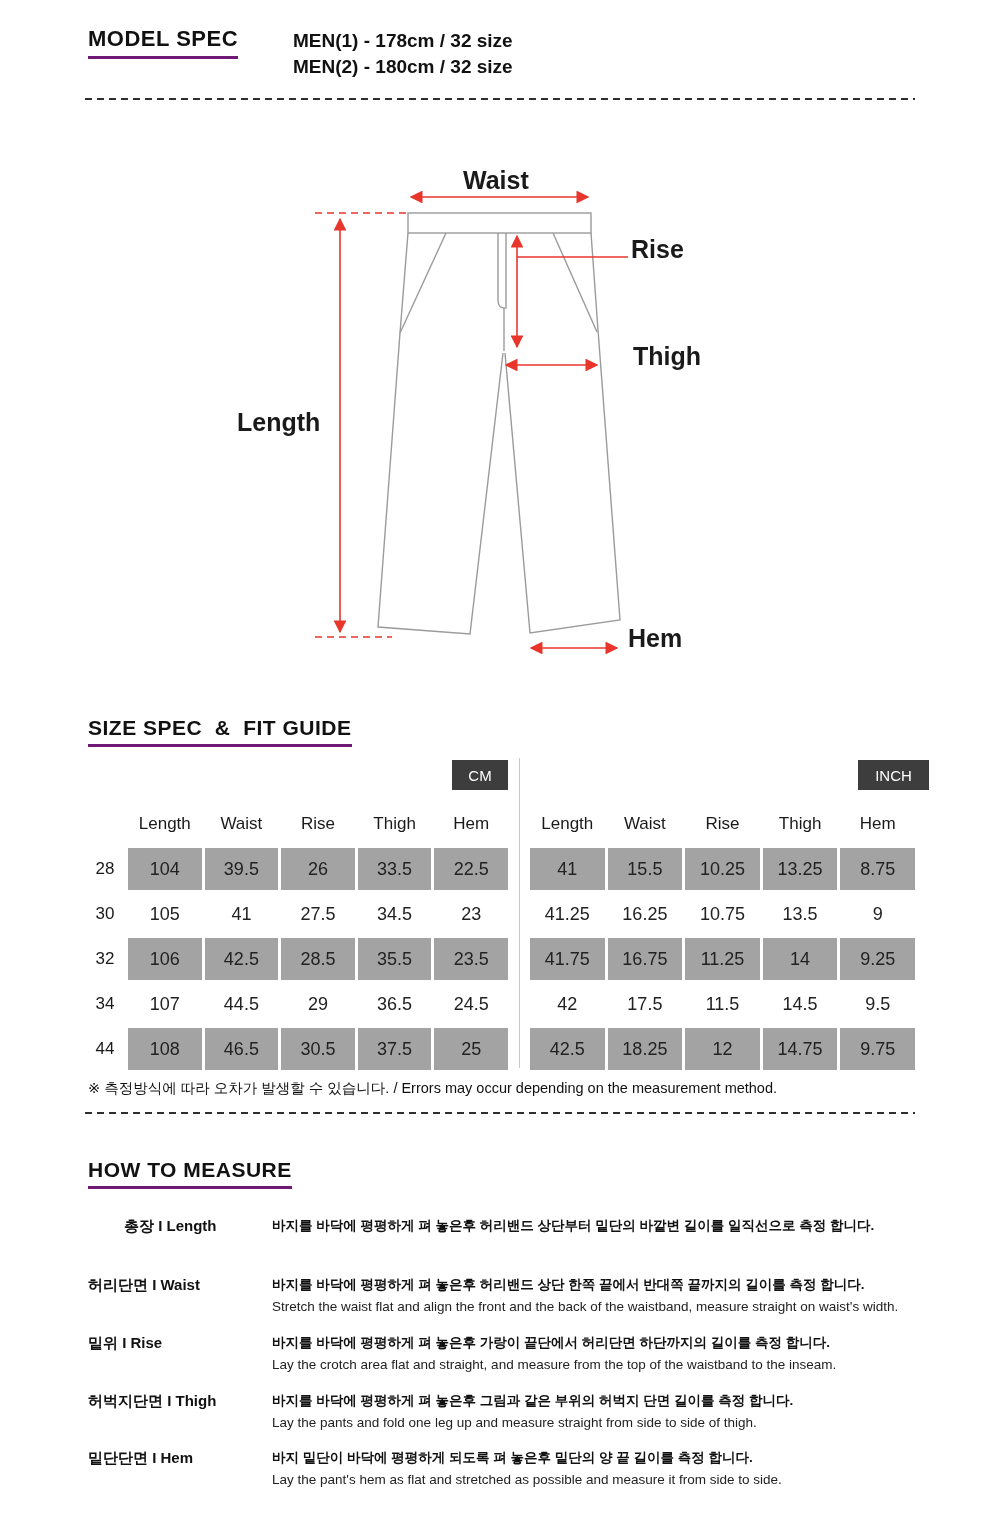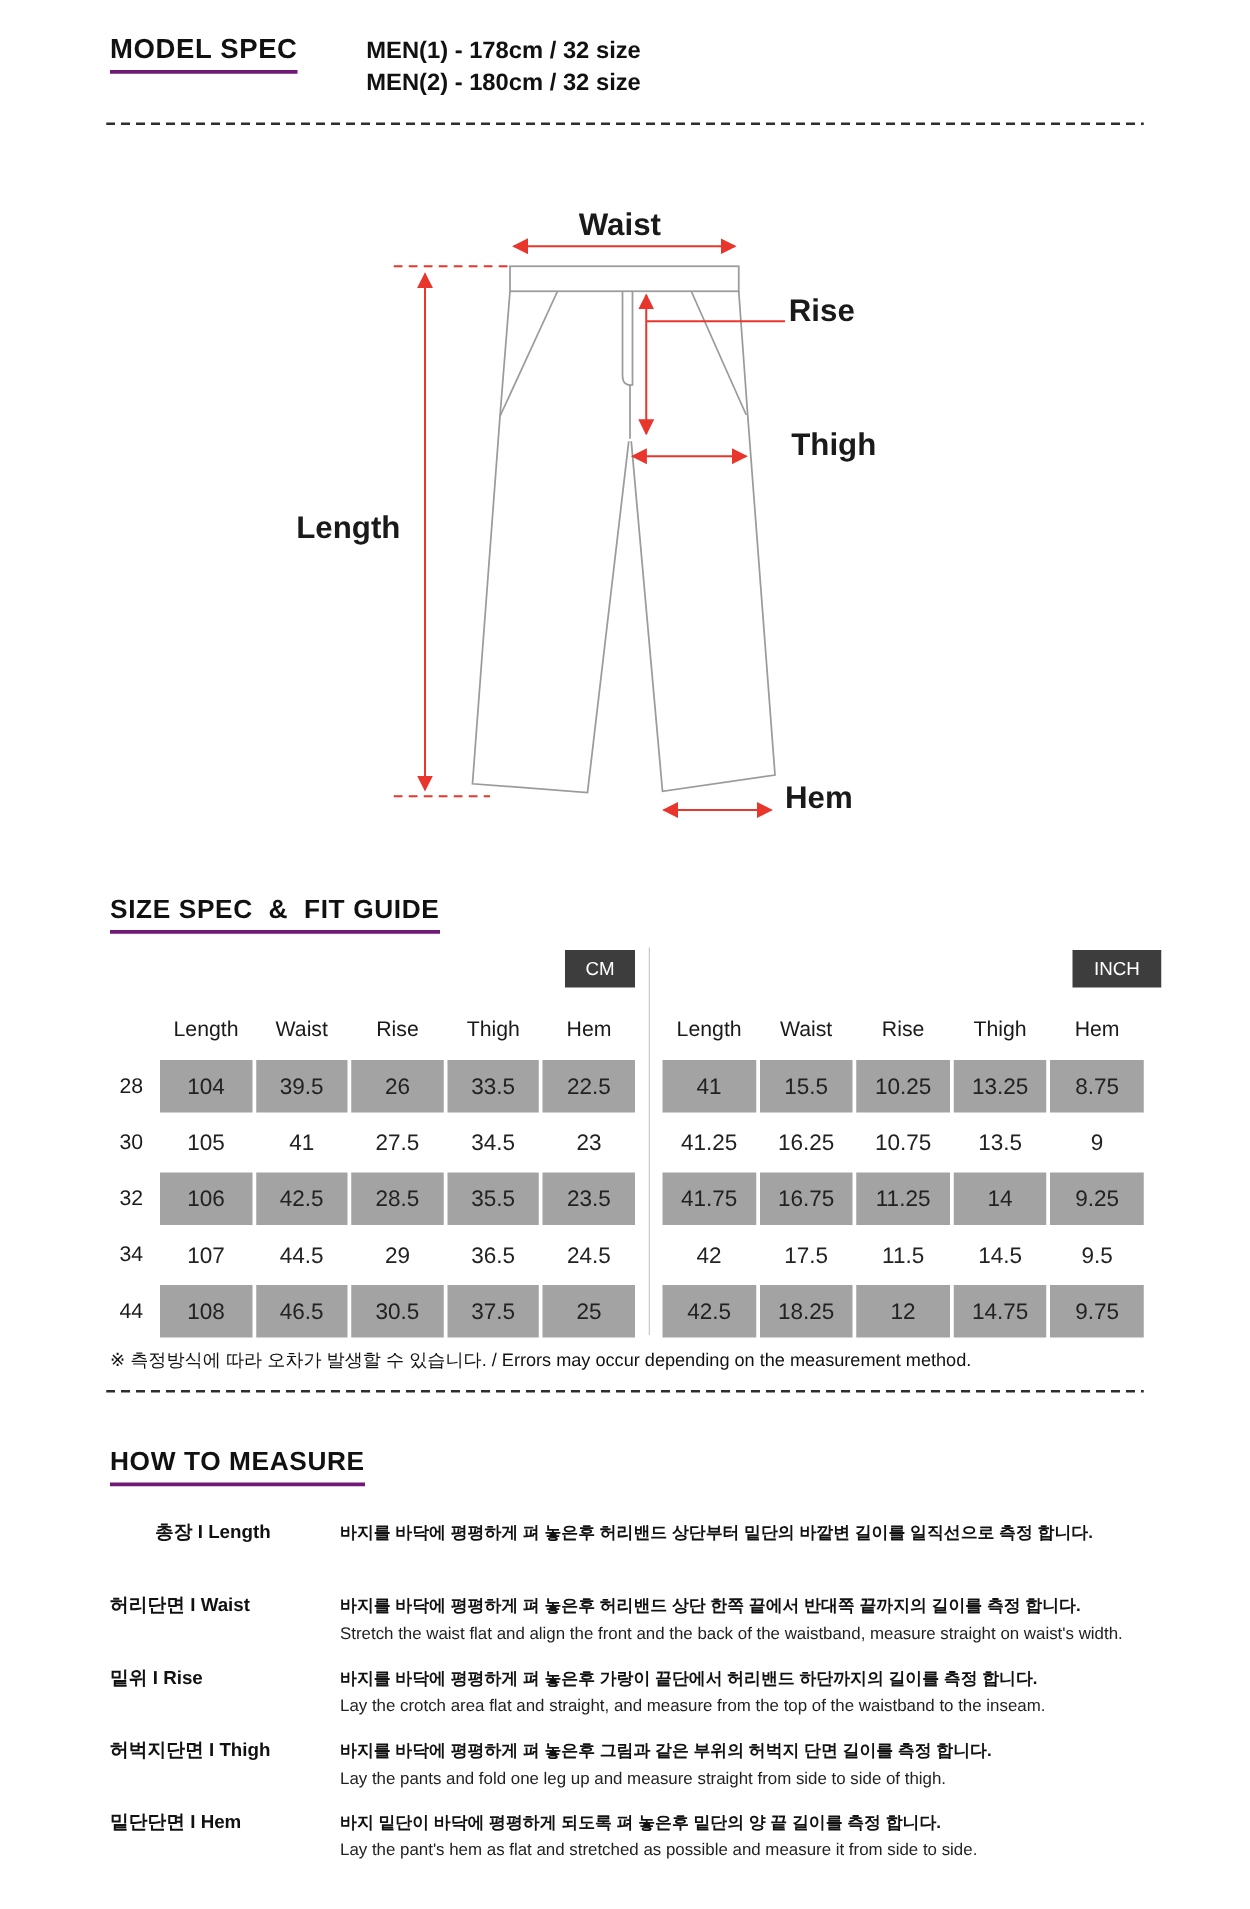--- a/index.html
+++ b/index.html
@@ -206,21 +206,21 @@
 </div>
 
 <div class="abs measure-label" style="left:88px; top:1274px; width:180px;">허리단면 I Waist</div>
 <div class="abs" style="left:272px; top:1273px; width:660px;">
   <div class="measure-ko">바지를 바닥에 평평하게 펴 놓은후 허리밴드 상단 한쪽 끝에서 반대쪽 끝까지의 길이를 측정 합니다.</div>
   <div class="measure-en">Stretch the waist flat and align the front and the back of the waistband, measure straight on waist's width.</div>
 </div>
 
 <div class="abs measure-label" style="left:88px; top:1332px; width:180px;">밑위 I Rise</div>
 <div class="abs" style="left:272px; top:1331px; width:660px;">
-  <div class="measure-ko">바지를 바닥에 평평하게 펴 놓은후 가랑이 끝단에서 허리밴드 하단까지의 길이를 측정 합니다.</div>
+  <div class="measure-ko">바지를 바닥에 평평하게 펴 놓은후 가랑이 끝단에서 허리단면 하단까지의 길이를 측정 합니다.</div>
   <div class="measure-en">Lay the crotch area flat and straight, and measure from the top of the waistband to the inseam.</div>
 </div>
 
 <div class="abs measure-label" style="left:88px; top:1390px; width:180px;">허벅지단면 I Thigh</div>
 <div class="abs" style="left:272px; top:1389px; width:660px;">
   <div class="measure-ko">바지를 바닥에 평평하게 펴 놓은후 그림과 같은 부위의 허벅지 단면 길이를 측정 합니다.</div>
   <div class="measure-en">Lay the pants and fold one leg up and measure straight from side to side of thigh.</div>
 </div>
 
 <div class="abs measure-label" style="left:88px; top:1447px; width:180px;">밑단단면 I Hem</div>

